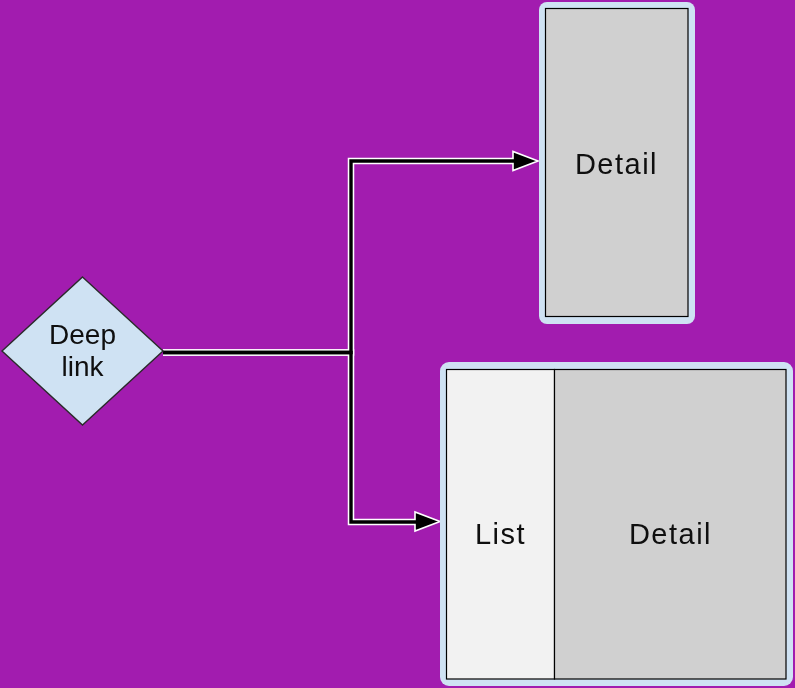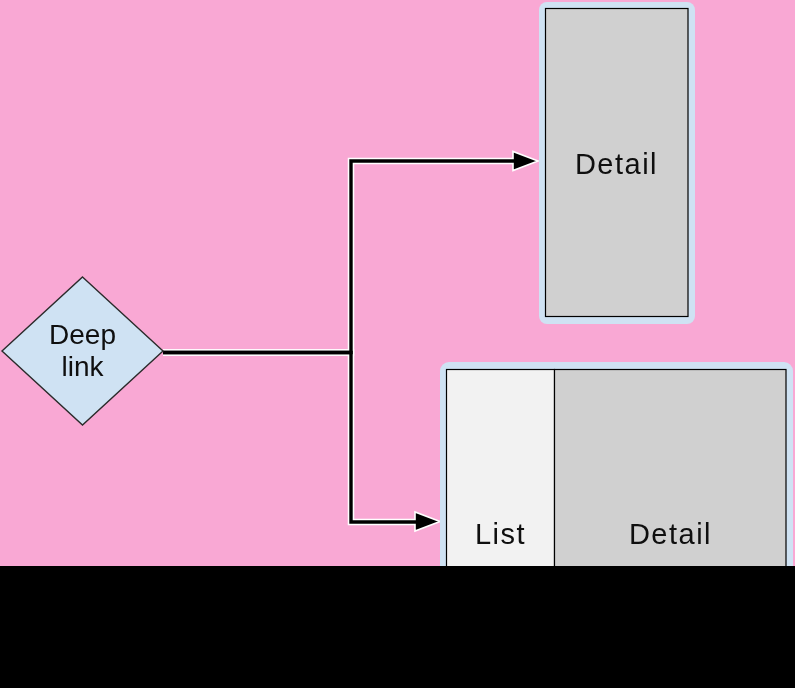--- a/index.html
+++ b/index.html
@@ -3,22 +3,22 @@
 <meta charset="utf-8">
 <style>
   html, body {
     margin: 0;
     padding: 0;
     background: #000000;
   }
   .stage {
     position: relative;
     width: 795px;
-    height: 566px;
-    background: #f9a8d4;
+    height: 688px;
+    background: #a21caf;
     overflow: hidden;
   }
   svg {
     display: block;
   }
   svg text {
     font-family: "Liberation Sans", sans-serif;
     fill: #0f0f0f;
   }
   .box-label {

